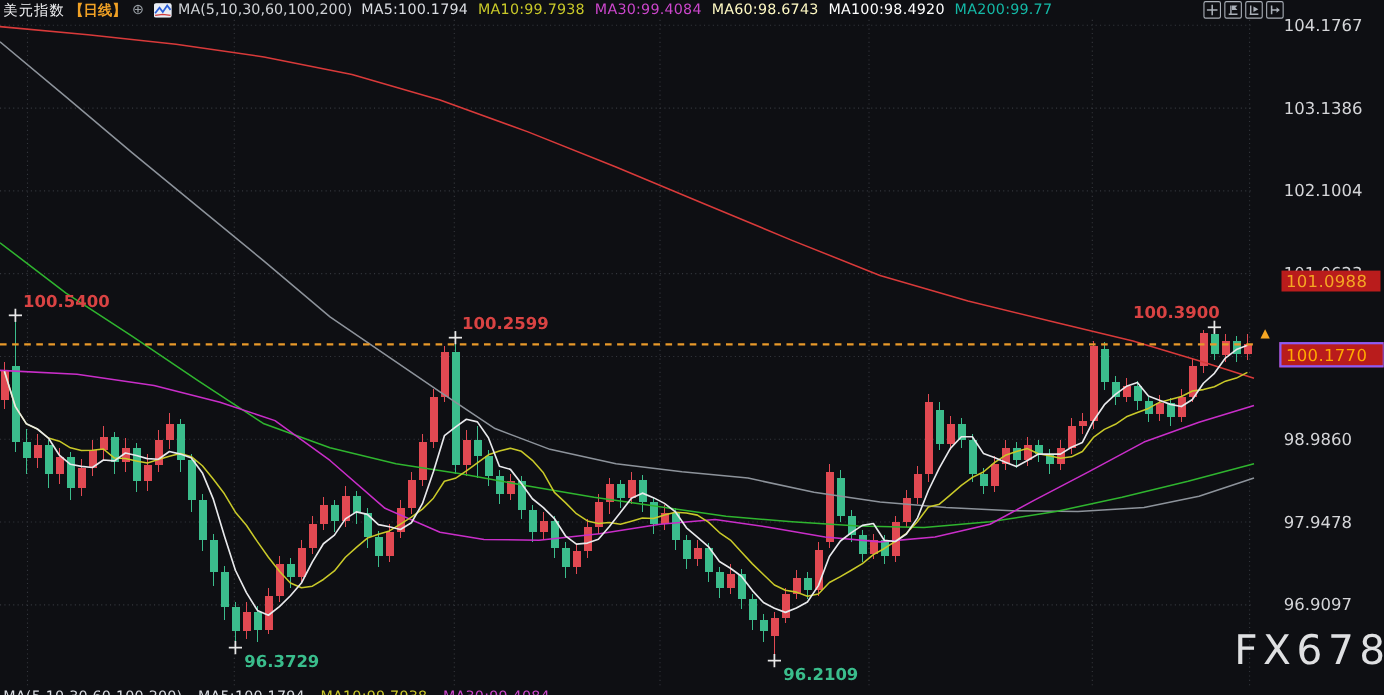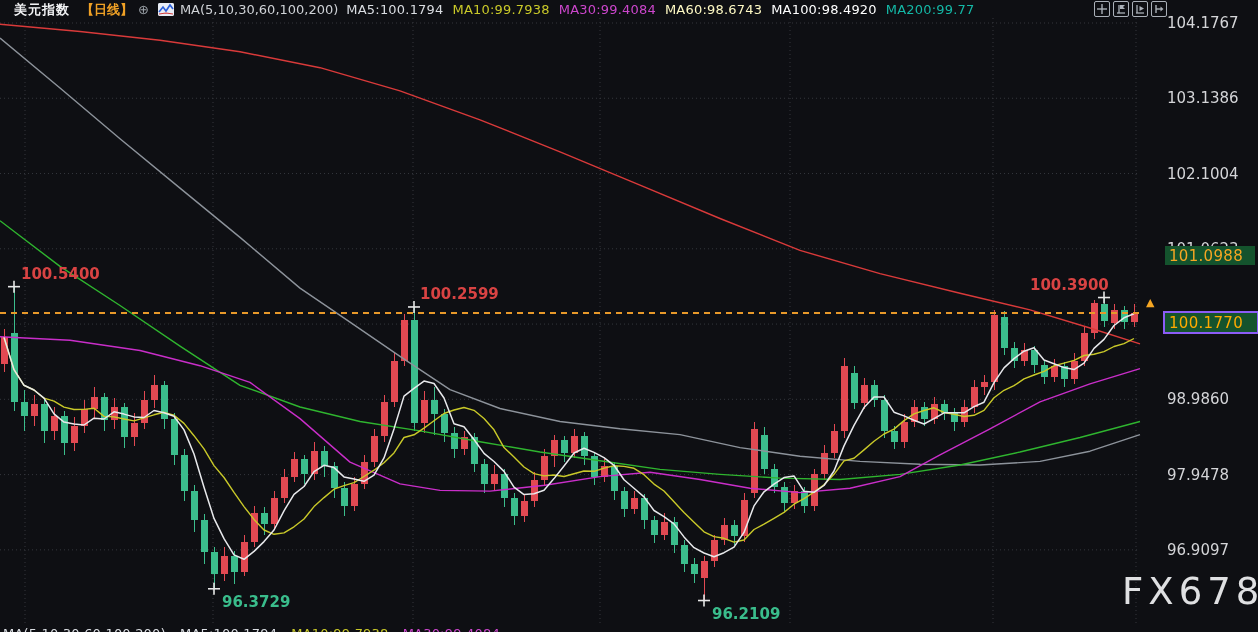--- a/index.html
+++ b/index.html
@@ -2,35 +2,35 @@
 <html><head>
 <meta charset="utf-8">
 <style>
   html,body{margin:0;padding:0;background:#0e0f13;}
   #app{position:relative;width:1258px;height:632px;background:#0e0f13;overflow:hidden;
        font-family:"DejaVu Sans","Liberation Sans",sans-serif;}
   #chart-svg{position:absolute;left:0;top:0;}
   
   #legend{position:absolute;left:3px;top:1px;height:17px;display:flex;align-items:center;
           font-size:13px;white-space:nowrap;z-index:5;}
-  #legend .sym{color:#f2f3f5;font-weight:bold;letter-spacing:1px;margin-left:11px;}
-  #legend .per{color:#f0a125;font-weight:bold;margin-left:11px;}
+  #legend .sym{color:#f2f3f5;font-weight:normal;letter-spacing:1px;}
+  #legend .per{color:#f0a125;font-weight:bold;margin-left:4px;}
   #legend .plus{color:#9aa0a6;font-size:13px;margin-left:5px;}
   #legend .ind-icon{width:16px;height:13px;margin-left:9px;margin-right:6px;position:relative;
           background:#dfe4ec;border-radius:2px;overflow:hidden;}
   #legend .ind-icon svg{position:absolute;left:0;top:0;}
   #legend .ma-label{color:#cfd2d6;margin-right:8px;}
   #legend .v{margin-right:9px;letter-spacing:0.2px;}
   
   #toolbar{position:absolute;left:1094px;top:1px;display:flex;gap:3px;z-index:5;}
   .tool{width:14px;height:14px;border:1px solid #aab0b8;border-radius:2px;display:flex;
         align-items:center;justify-content:center;}
   .tool svg{display:block;}
   
-  .axis-box{position:absolute;z-index:6;background:#14532d;color:#f5a623;font-size:15px;
+  .axis-box{position:absolute;z-index:6;background:#b91c1c;color:#f5a623;font-size:15px;
             display:flex;align-items:center;padding:0 4px;letter-spacing:0.3px;}
   #marked-price{left:1165px;top:246px;width:82px;height:19px;}
   #current-price{left:1163px;top:311px;width:84px;height:19px;border:2px solid #8b5cf6;
                  color:#ffaa00;font-weight:normal;}
   #price-arrow{position:absolute;left:1146px;top:296px;color:#f5a623;font-size:11px;z-index:6;}
   
   #watermark{position:absolute;left:1122px;top:570px;color:#dfe0e2;font-size:37px;
              letter-spacing:5px;z-index:4;}
   
   #bottom-partial{position:absolute;left:3px;top:626px;width:1100px;height:6px;overflow:hidden;

